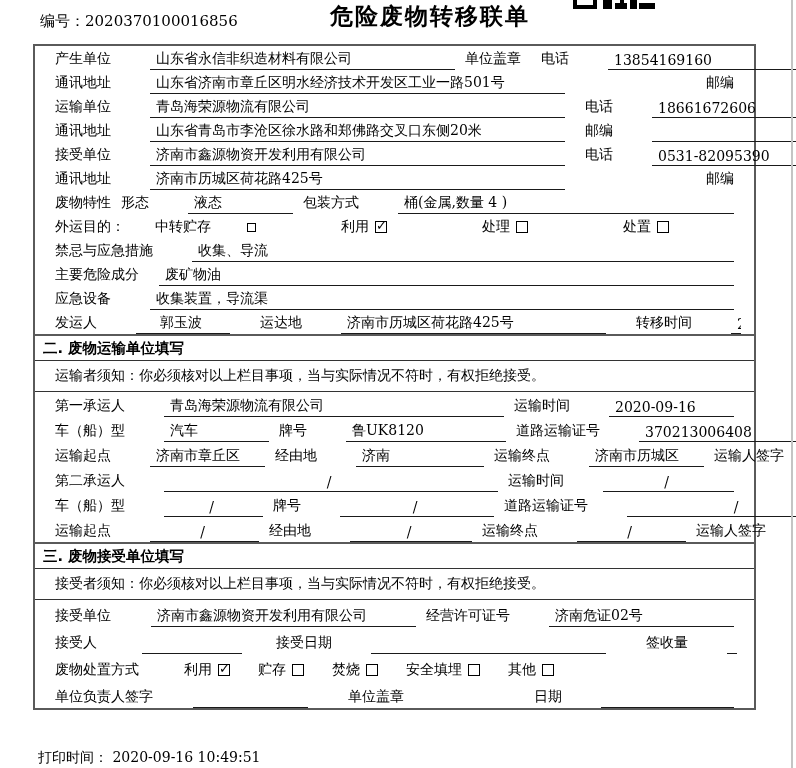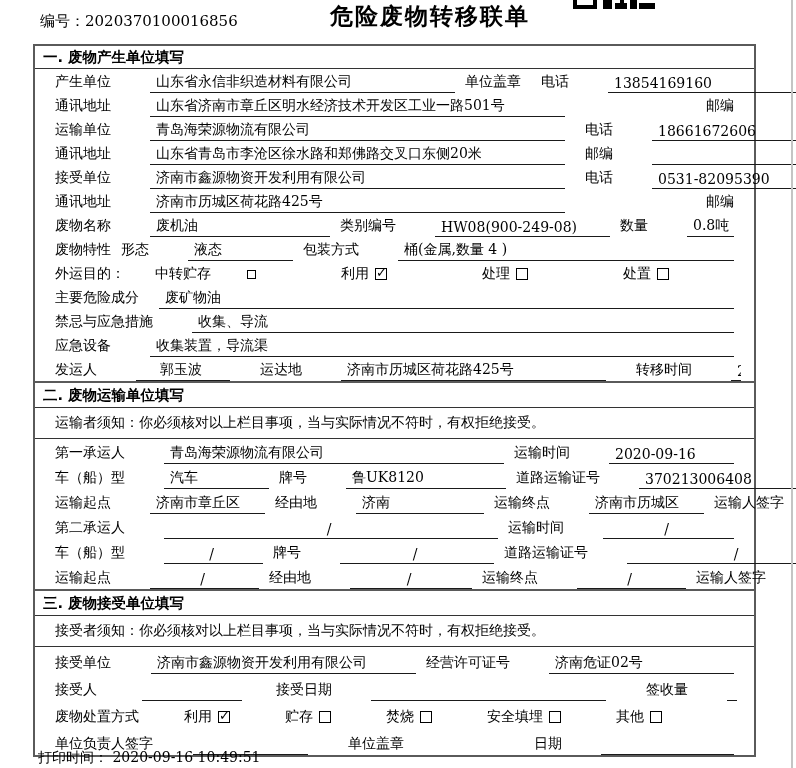--- a/index.html
+++ b/index.html
@@ -35,21 +35,21 @@
   .v.c{text-align:center;padding-left:0;}
   .sp{flex:1 1 auto;}
   
   .opt{display:flex;align-items:center;gap:6px;padding-bottom:2px;flex:none;}
   .cb{display:inline-block;width:12px;height:12px;border:1px solid #000;position:relative;flex:none;box-sizing:border-box;}
   .cb.sm{width:9px;height:9px;}
   .cb.checked::after{content:"✓";position:absolute;left:0px;top:-4px;font-size:13px;font-weight:bold;
                      font-family:"DejaVu Sans",sans-serif;}
   .print{position:absolute;left:38px;top:749px;white-space:nowrap;}
   .ml20{margin-left:20px;gap:36px;}.ml30{margin-left:30px;}.ml35{margin-left:35px;}.ml40{margin-left:24px;}
-  .ml45{margin-left:45px;}.ml75{margin-left:75px;}.ml85{margin-left:85px;}.ml120{margin-left:120px;}
+  .ml45{margin-left:18px;}.ml75{margin-left:75px;}.ml85{margin-left:85px;}.ml120{margin-left:120px;}
 </style>
 </head>
 <body>
 
 <div class="page">
 
   <div class="qr">
     <div class="q1"></div>
       <div class="q2"></div>
       <div class="q3"></div>
@@ -57,21 +57,20 @@
       <div class="q5"></div>
       <div class="q6"></div>
   </div>
 
   <div class="serial"><span>编号：</span><span>2020370100016856</span></div>
   <div class="title">危险废物转移联单</div>
 
   <div class="doc">
 
     <div class="sec s1">
-      <div class="sec-h">一. 废物产生单位填写</div>
 
       <div class="row">
         <span class="lb">产生单位</span>
         <span class="v" style="width:295px">山东省永信非织造材料有限公司</span>
         <span class="lb">单位盖章</span>
         <span class="sp"></span>
         <span class="lb">电话</span>
         <span class="v" style="width:190px">13854169160</span>
       </div>
 
@@ -106,28 +105,20 @@
         <span class="v" style="width:190px">0531-82095390</span>
       </div>
 
       <div class="row">
         <span class="lb">通讯地址</span>
         <span class="v" style="width:405px">济南市历城区荷花路425号</span>
         <span class="sp"></span>
         <span class="lb">邮编</span>
       </div>
 
-      <div class="row">
-        <span class="lb">废物名称</span>
-        <span class="v" style="width:170px">废机油</span>
-        <span class="lb">类别编号</span>
-        <span class="v" style="width:165px">HW08(900-249-08)</span>
-        <span class="lb">数量</span>
-        <span class="v fill">0.8吨</span>
-      </div>
 
       <div class="row">
         <span class="lb">废物特性</span>
         <span class="lb">形态</span>
         <span class="v" style="width:95px">液态</span>
         <span class="lb">包装方式</span>
         <span class="v fill">桶(金属,数量 4 )</span>
       </div>
 
       <div class="row">
@@ -144,27 +135,27 @@
           <span>处理</span>
           <span class="cb"></span>
         </span>
         <span class="opt ml85">
           <span>处置</span>
           <span class="cb"></span>
         </span>
       </div>
 
       <div class="row">
+        <span class="lb">禁忌与应急措施</span>
+        <span class="v fill">收集、导流</span>
+      </div>
+
+      <div class="row">
         <span class="lb">主要危险成分</span>
         <span class="v fill" style="margin-left:10px">废矿物油</span>
-      </div>
-
-      <div class="row">
-        <span class="lb">禁忌与应急措施</span>
-        <span class="v fill">收集、导流</span>
       </div>
 
       <div class="row">
         <span class="lb">应急设备</span>
         <span class="v fill">收集装置，导流渠</span>
       </div>
 
       <div class="row">
         <span class="lb">发运人</span>
         <span class="v c" style="width:90px">郭玉波</span>

